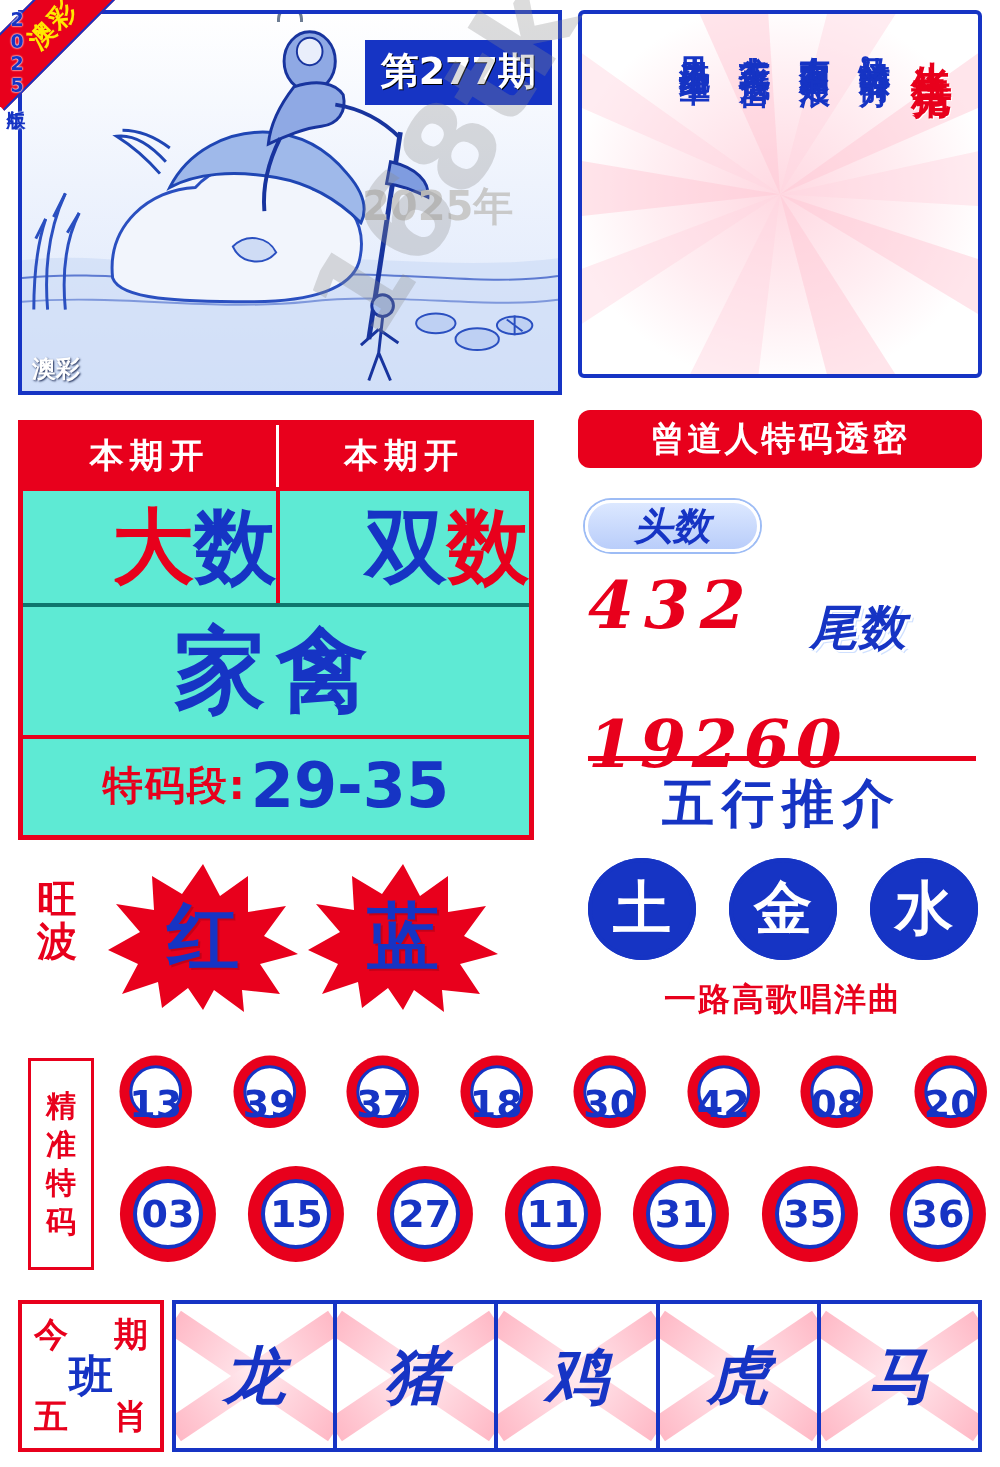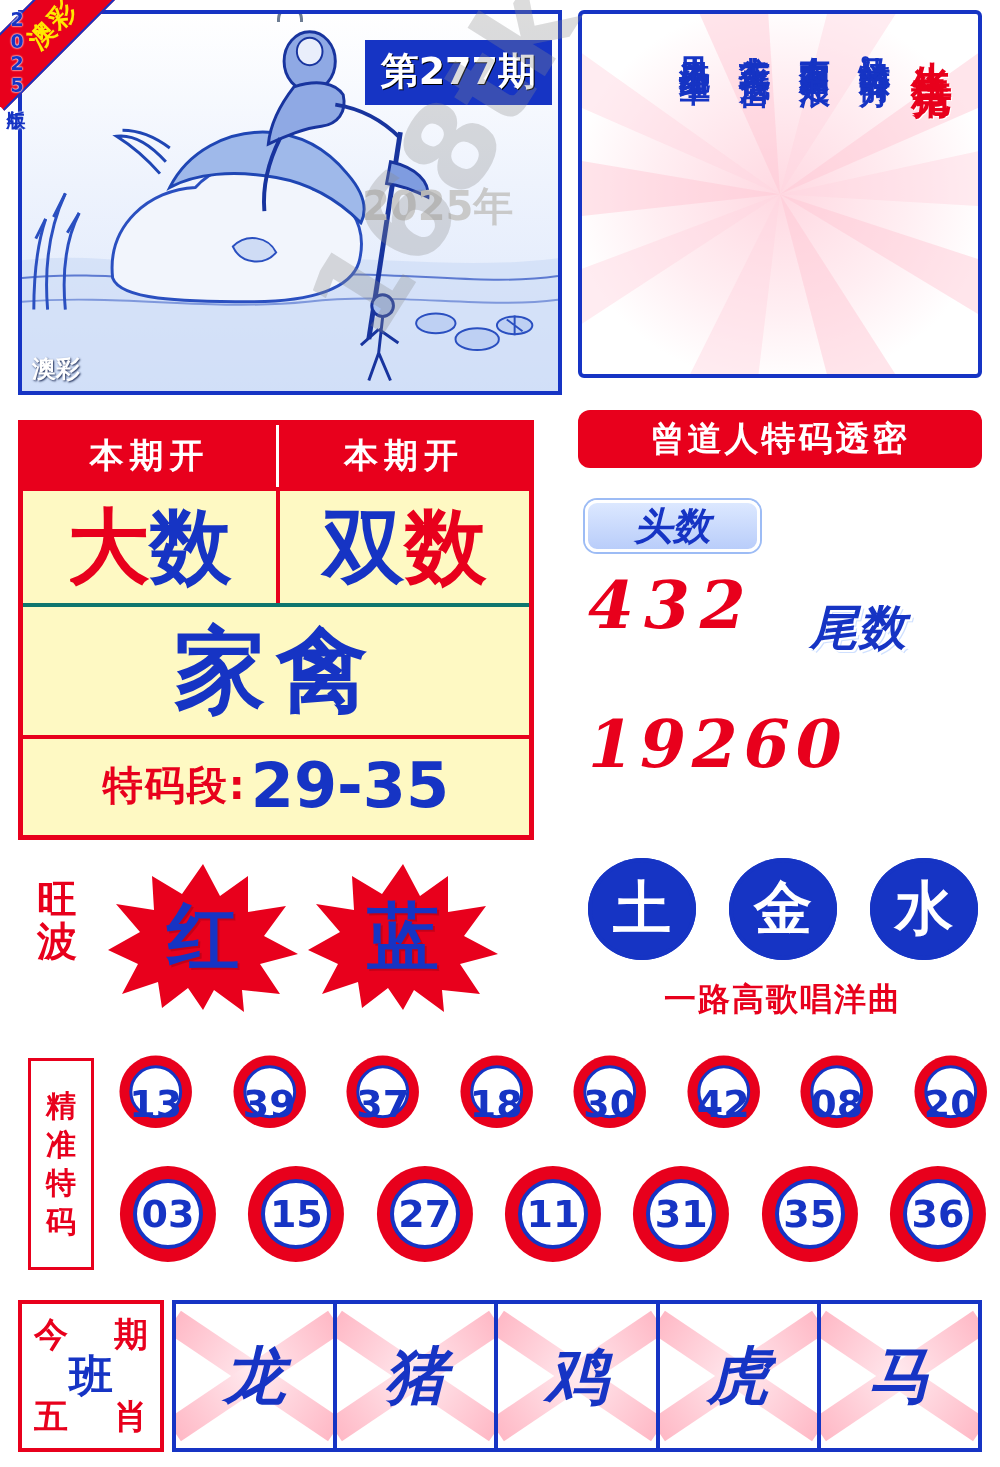--- a/index.html
+++ b/index.html
@@ -93,33 +93,33 @@
   .poem-line {
     writing-mode:vertical-rl; text-orientation:upright;
     font-size:31px; font-weight:bold; color:#1634c4;
     font-family:"DejaVu Sans", sans-serif; letter-spacing:3px;
     margin:4px 9px 0 9px;
   }
 
   
   .left-table {
     position:absolute; left:18px; top:420px; width:516px; height:420px;
-    border:5px solid #e8001c; background:#fef9c3;
+    border:5px solid #e8001c; background:#5eead4;
   }
   .lt-row { display:flex; width:100%; }
   .lt-head {
     height:62px; background:#e8001c; color:#fff; font-size:34px;
     font-weight:bold; display:flex; align-items:center; justify-content:center;
     font-family:"DejaVu Sans", sans-serif; letter-spacing:6px;
     width:50%;
   }
   .lt-head + .lt-head { border-left:3px solid #fff; }
   .lt-cell2 {
     width:50%; height:116px; display:flex; align-items:center;
-    justify-content:center; border-top:4px solid #e8001c;
+    justify-content:flex-end; border-top:4px solid #e8001c;
   }
   .lt-cell2 + .lt-cell2 { border-left:4px solid #e8001c; }
   .big2 {
     font-size:82px; font-weight:bold; font-family:"DejaVu Sans", sans-serif;
     line-height:1;
   }
   .big2 .r { color:#e8001c; }
   .big2 .b { color:#1634c4; }
   .lt-animal {
     width:100%; height:132px; border-top:4px solid #0f766e;
@@ -162,21 +162,21 @@
   .tm-banner {
     position:absolute; left:578px; top:410px; width:404px; height:58px;
     background:#e8001c; border-radius:12px; color:#fff;
     font-size:34px; font-weight:bold; letter-spacing:3px;
     display:flex; align-items:center; justify-content:center;
     font-family:"DejaVu Sans", sans-serif;
   }
   .head-pill {
     position:absolute; left:585px; top:500px; width:175px; height:52px;
     background:linear-gradient(#dce8ff,#b9cdfa);
-    border:3px solid #fff; border-radius:12px;
+    border:3px solid #fff; border-radius:26px;
     box-shadow:0 0 0 2px #9dbcf5;
     display:flex; align-items:center; justify-content:center;
     color:#1634c4; font-size:38px; font-weight:bold; font-style:italic;
     font-family:"DejaVu Serif", serif;
   }
   .head-nums {
     position:absolute; left:588px; top:566px;
     color:#e8001c; font-size:66px; font-weight:bold; font-style:italic;
     letter-spacing:10px; font-family:"DejaVu Serif", serif;
   }
@@ -400,20 +400,21 @@
       <span style="color:#1634c4;">蓝</span>
     </div>
   </div>
 
   <div class="tm-banner">曾道人特码透密</div>
   <div class="head-pill">头数</div>
   <div class="head-nums">432</div>
   <div class="tail-label">尾数</div>
   <div class="tail-nums">19260</div>
 
+  <div class="wx-title">五行推介</div>
   <div class="wx-circles">
     <div class="wx-c">土</div>
     <div class="wx-c">金</div>
     <div class="wx-c">水</div>
   </div>
   <div class="wx-sub">一路高歌唱洋曲</div>
 
   <div class="balls-wrap">
     <div class="balls-label">
       <span>精</span>

